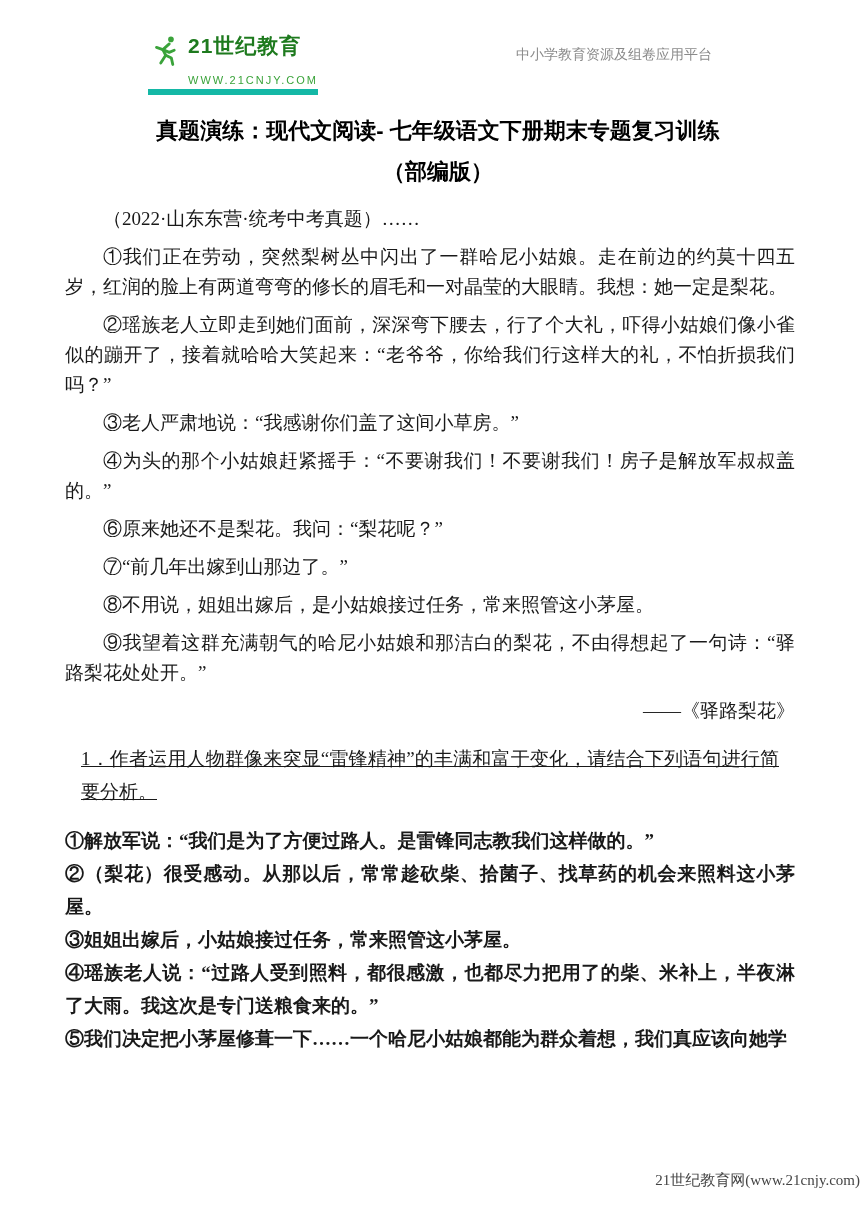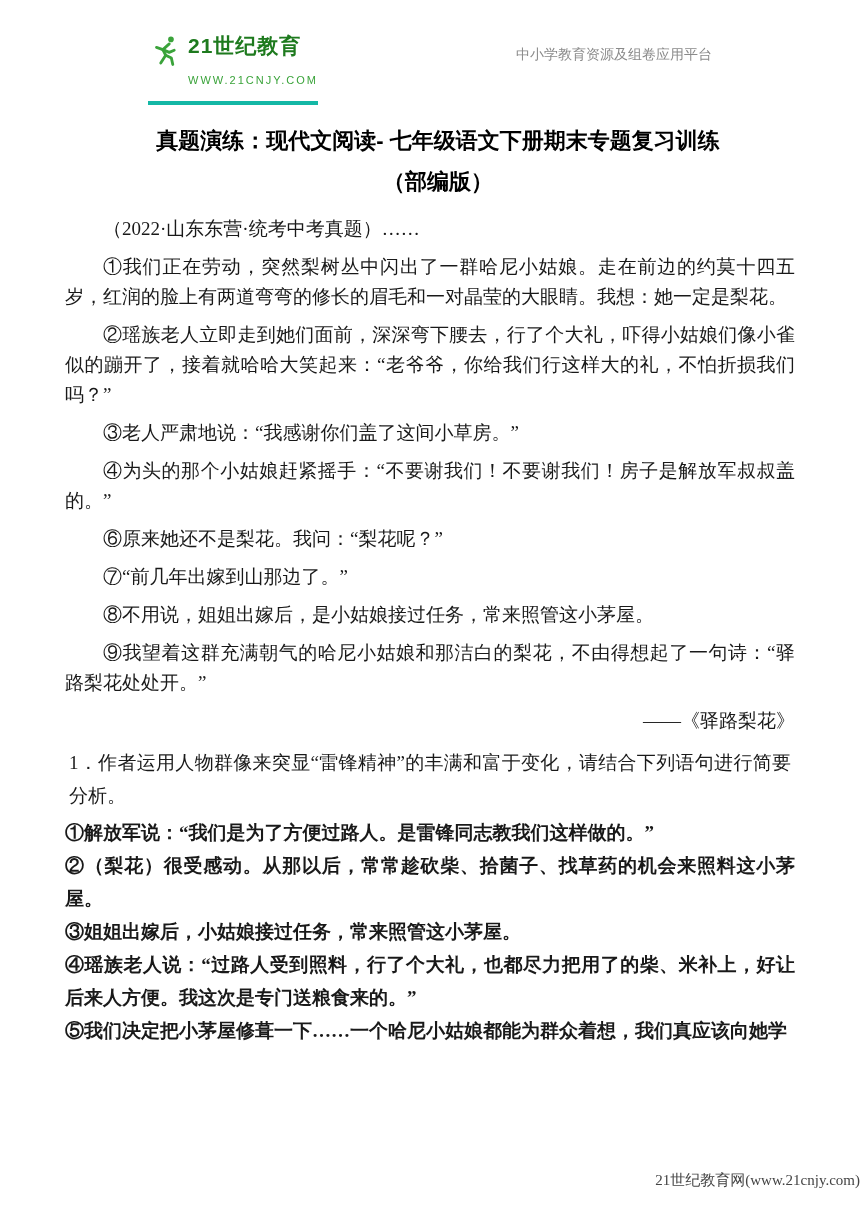--- a/index.html
+++ b/index.html
@@ -17,22 +17,22 @@
 
   
   .header {
     display: flex;
     justify-content: space-between;
     align-items: flex-start;
     padding: 34px 148px 0 148px;
   }
   .logo {
     display: inline-block;
-    border-bottom: 4px solid #14b8a6;
-    padding-bottom: 15px;
+    border-bottom: 6px solid #14b8a6;
+    padding-bottom: 3px;
   }
   .logo-row { display: flex; align-items: flex-start; gap: 6px; }
   .logo-icon { display: inline-block; width: 34px; height: 34px; }
   .logo-texts { display: flex; flex-direction: column; }
   .logo-name {
     font-family: "Liberation Sans", "DejaVu Sans", sans-serif;
     font-weight: bold;
     font-size: 21px;
     color: #1e7a1e;
     line-height: 1.1;
@@ -78,21 +78,21 @@
     text-indent: 2em;
     margin-bottom: 8px;
   }
   .attribution {
     text-align: right;
     margin: 6px 0 10px 0;
   }
 
   
   .qblock { line-height: 33px; }
-  .qline  { margin: 4px; }
+  .qline  { margin: 16px; text-decoration: underline; }
   .qitem  { margin: 0; font-weight: bold; }
 
   
   .footer {
     position: absolute;
     left: 0;
     right: 0;
     bottom: 26px;
     text-align: right;
     font-size: 15px;
@@ -141,20 +141,20 @@
     <p class="para">⑦“前几年出嫁到山那边了。”</p>
     <p class="para">⑧不用说，姐姐出嫁后，是小姑娘接过任务，常来照管这小茅屋。</p>
     <p class="para">⑨我望着这群充满朝气的哈尼小姑娘和那洁白的梨花，不由得想起了一句诗：“驿路梨花处处开。”</p>
     <p class="attribution">——《驿路梨花》</p>
 
     <div class="qblock">
       <p class="qline">1．作者运用人物群像来突显“雷锋精神”的丰满和富于变化，请结合下列语句进行简要分析。</p>
       <p class="qitem">①解放军说：“我们是为了方便过路人。是雷锋同志教我们这样做的。”</p>
       <p class="qitem">②（梨花）很受感动。从那以后，常常趁砍柴、拾菌子、找草药的机会来照料这小茅屋。</p>
       <p class="qitem">③姐姐出嫁后，小姑娘接过任务，常来照管这小茅屋。</p>
-      <p class="qitem">④瑶族老人说：“过路人受到照料，行了个大礼，也都尽力把用了的柴、米补上，好让后来人方便。我这次是专门送粮食来的。”</p>
+      <p class="qitem">④瑶族老人说：“过路人受到照料，都很感激，也都尽力把用了的柴、米补上，半夜淋了大雨。我这次是专门送粮食来的。”</p>
       <p class="qitem">⑤我们决定把小茅屋修葺一下……一个哈尼小姑娘都能为群众着想，我们真应该向她学</p>
     </div>
   </div>
 
   <div class="footer">21世纪教育网(www.21cnjy.com)</div>
 
 </div>
 
 </body></html>

